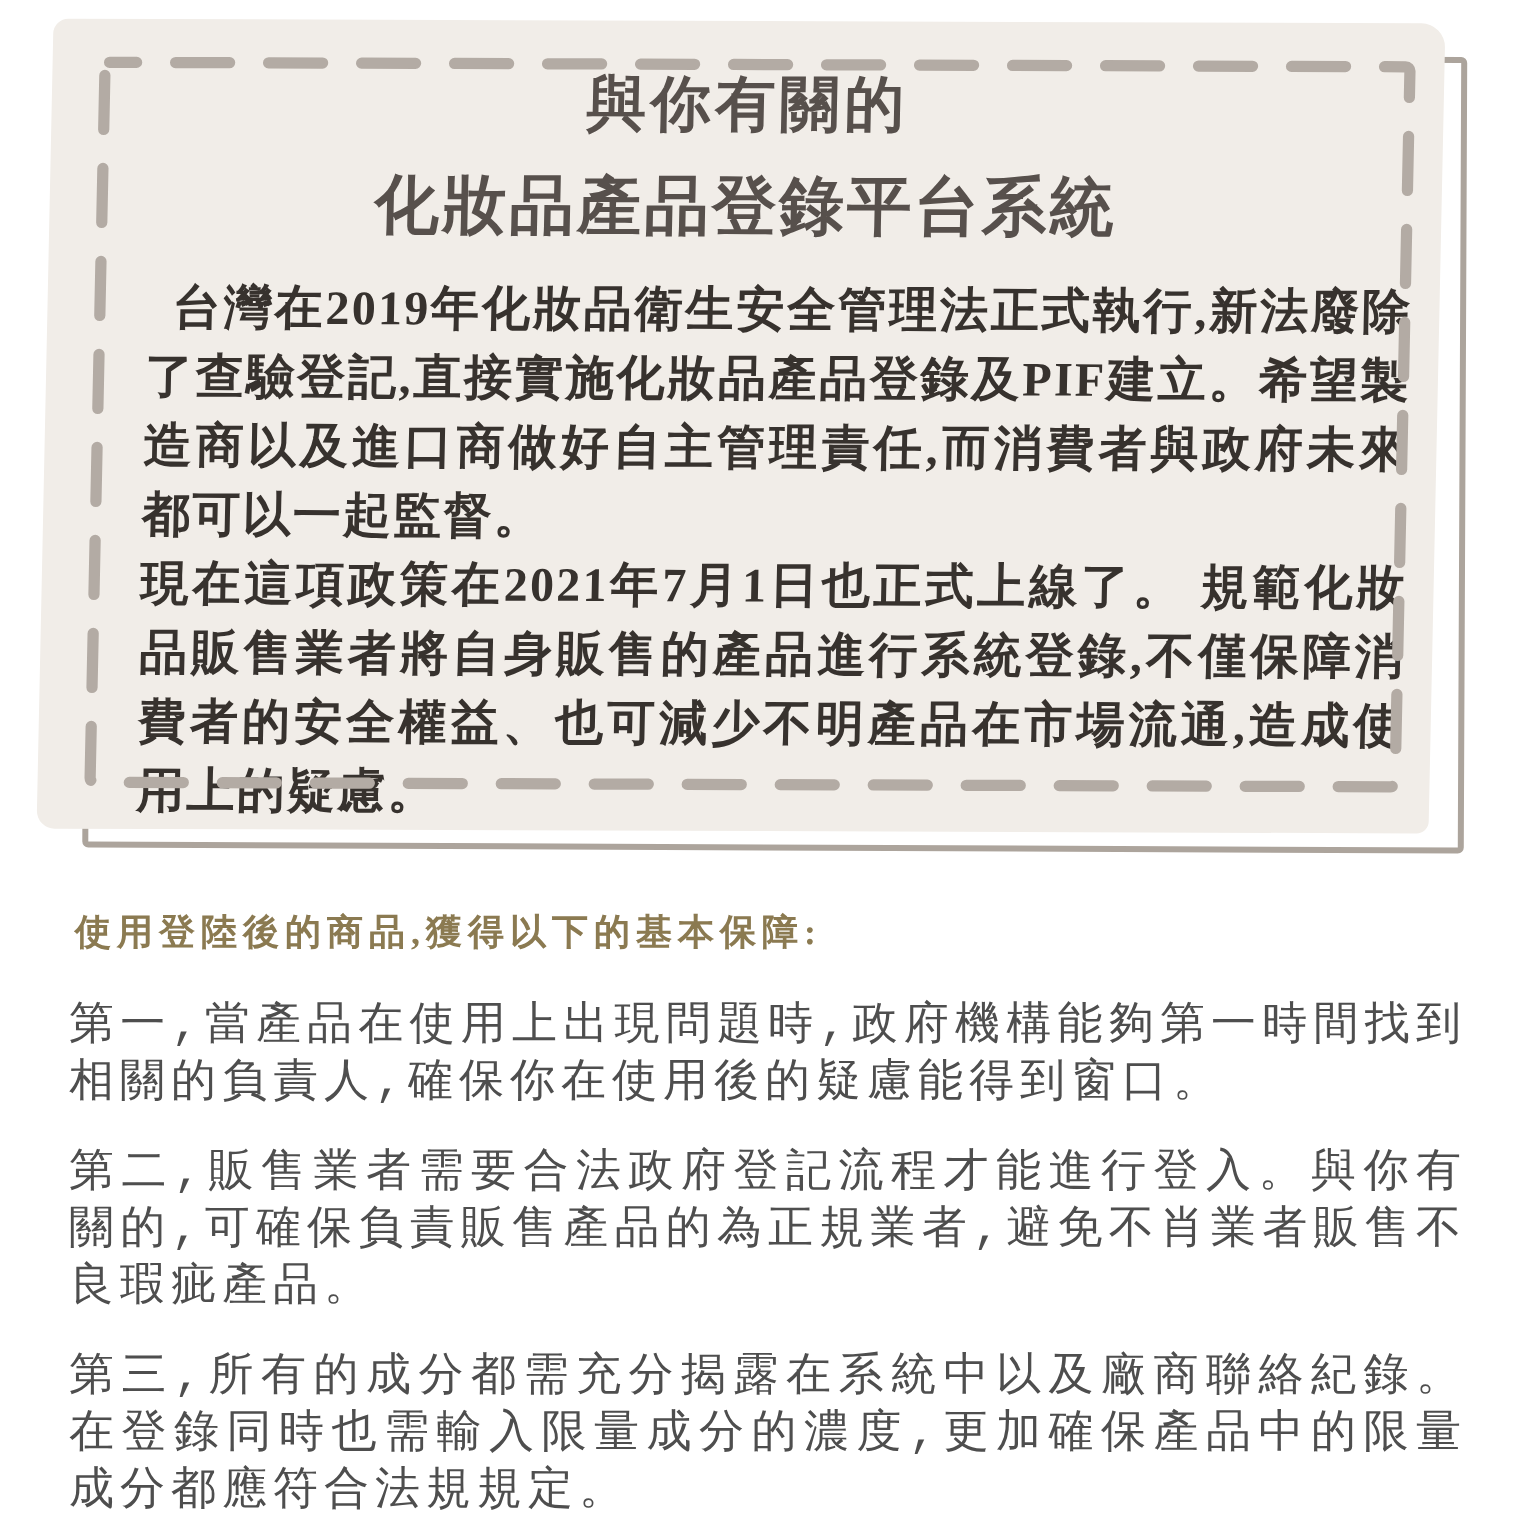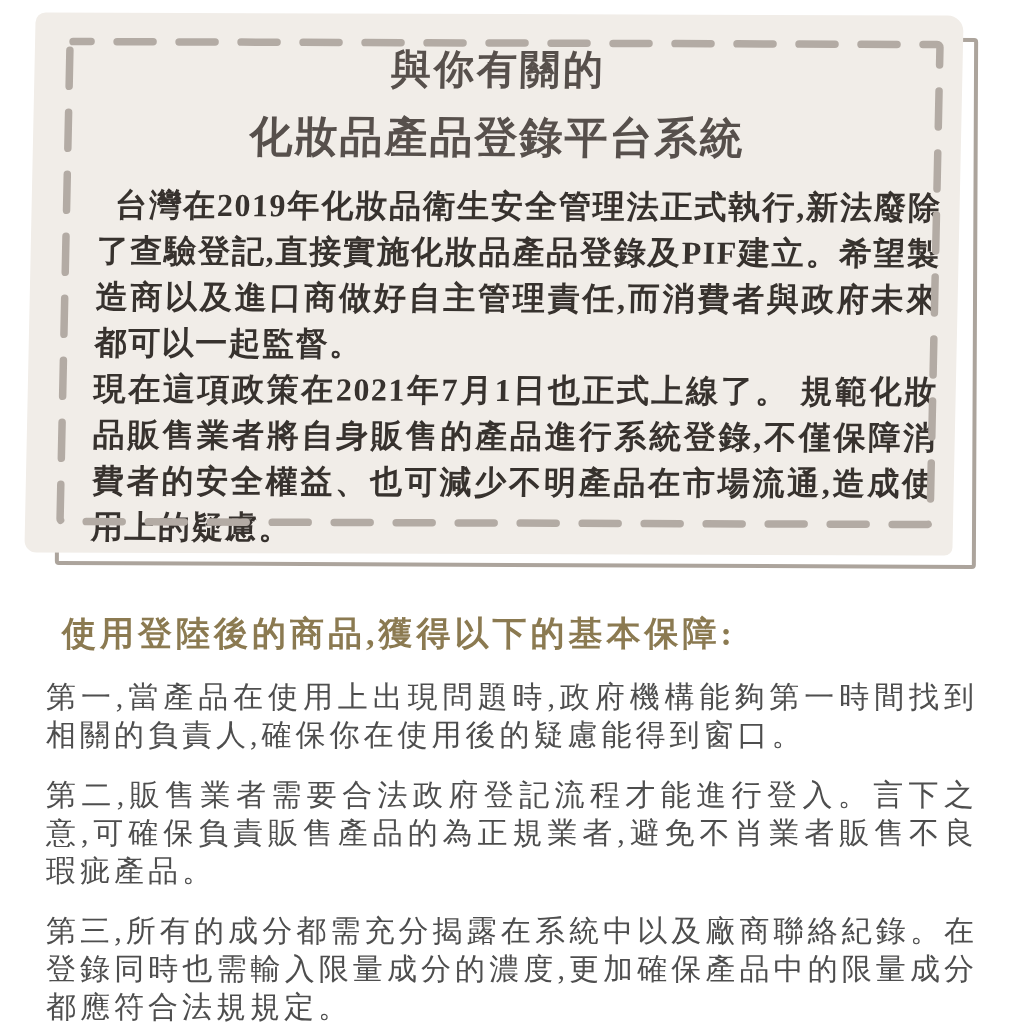--- a/index.html
+++ b/index.html
@@ -44,30 +44,30 @@
     font-size:32px;font-weight:700;letter-spacing:1.5px;
     line-height:46px;color:#37322e;
     text-align:justify;
   }
   .card-text p{margin:0;}
   .card-text p.first{text-indent:0.55em;}
 
   
   .benefits{position:absolute;left:46px;top:596px;width:932px;}
   .benefits-heading{
-    margin:16px;
+    margin:4px;
     font-family:"Liberation Serif","DejaVu Serif", serif;
-    font-size:34px;font-weight:700;letter-spacing:4px;
+    font-size:24px;font-weight:700;letter-spacing:4px;
     line-height:44px;color:#8b7a51;
   }
   .benefit{
     margin:22px 0 0 0;
     font-size:30px;letter-spacing:4px;line-height:38px;
     color:#4e4e4e;
-    font-family:Liberation Serif, serif;
+    font-family:Liberation Mono, monospace;
     text-align:justify;
   }
   .benefit:last-child{}
 </style>
 </head>
 <body>
 
 <div class="canvas">
 
   <div class="card-wrap">
@@ -84,17 +84,17 @@
       <div class="card-text">
         <p class="first">台灣在2019年化妝品衛生安全管理法正式執行,新法廢除了查驗登記,直接實施化妝品產品登錄及PIF建立。希望製造商以及進口商做好自主管理責任,而消費者與政府未來都可以一起監督。</p>
         <p>現在這項政策在2021年7月1日也正式上線了。 規範化妝品販售業者將自身販售的產品進行系統登錄,不僅保障消費者的安全權益、也可減少不明產品在市場流通,造成使用上的疑慮。</p>
       </div>
     </div>
   </div>
 
   <section class="benefits">
     <h3 class="benefits-heading">使用登陸後的商品,獲得以下的基本保障:</h3>
     <p class="benefit">第一,當產品在使用上出現問題時,政府機構能夠第一時間找到相關的負責人,確保你在使用後的疑慮能得到窗口。</p>
-    <p class="benefit">第二,販售業者需要合法政府登記流程才能進行登入。言下之意,可確保負責販售產品的為正規業者,避免不肖業者販售不良瑕疵產品。</p>
+    <p class="benefit">第二,販售業者需要合法政府登記流程才能進行登入。與你有關的,可確保負責販售產品的為正規業者,避免不肖業者販售不良瑕疵產品。</p>
     <p class="benefit">第三,所有的成分都需充分揭露在系統中以及廠商聯絡紀錄。在登錄同時也需輸入限量成分的濃度,更加確保產品中的限量成分都應符合法規規定。</p>
   </section>
 
 </div>
 
 </body></html>

